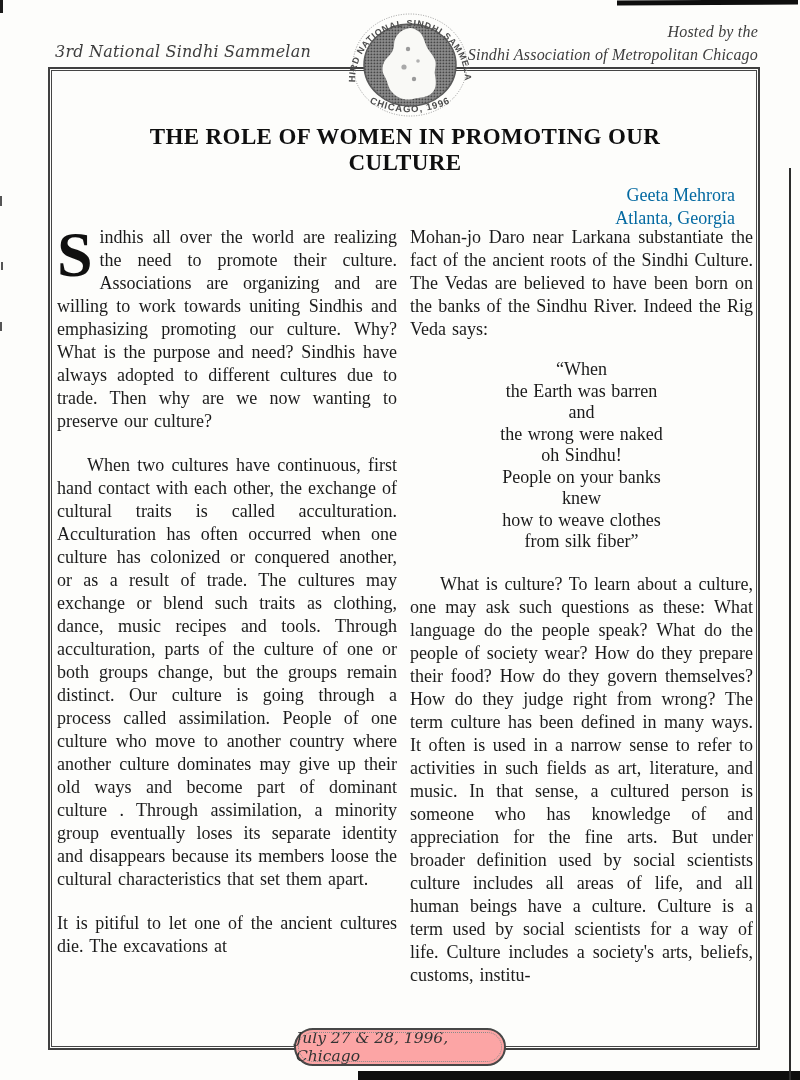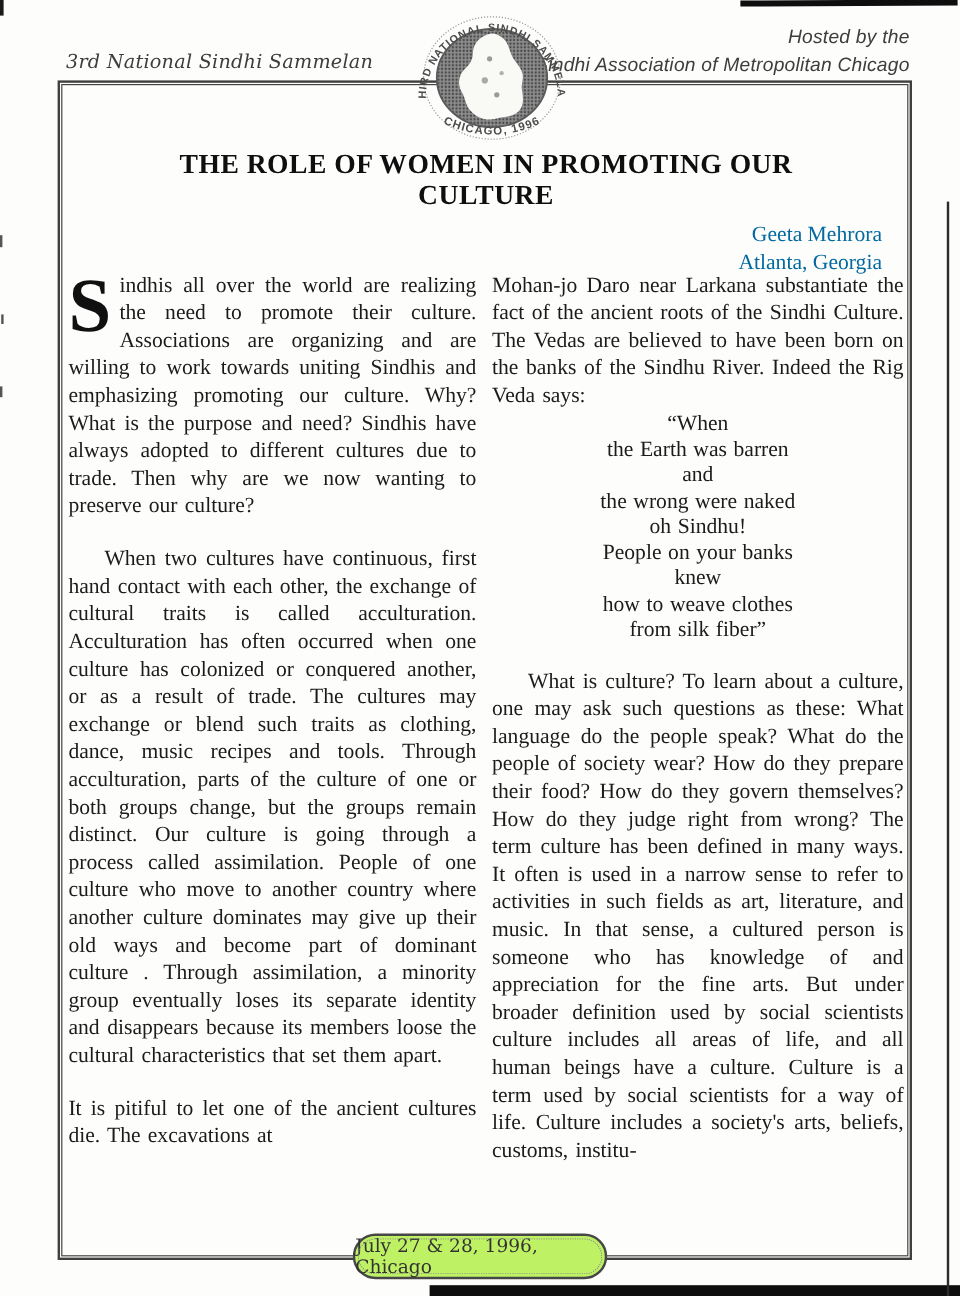--- a/index.html
+++ b/index.html
@@ -17,21 +17,21 @@
   .scan-tick-topleft{position:absolute;left:0;top:0;width:3px;height:13px;background:#1a1a1a;}
   .scan-speck{position:absolute;background:#555;}
 
   
   .header-left{
     position:absolute;left:55px;top:42px;font-style:italic;font-size:16px;color:#3d3d3d;
     font-family:"DejaVu Serif", serif;letter-spacing:0.2px;
   }
   .header-right{
     position:absolute;right:42px;top:20px;text-align:right;font-style:italic;font-size:16px;
-    color:#3d3d3d;line-height:1.45;font-family:Liberation Sans, sans-serif;letter-spacing:0.2px;
+    color:#3d3d3d;line-height:1.45;font-family:Liberation Serif, serif;letter-spacing:0.2px;
   }
 
   
   .seal{position:absolute;left:328px;top:5px;width:164px;height:115px;z-index:3;}
 
   
   .frame{
     position:absolute;left:48px;top:67px;width:712px;height:983px;box-sizing:border-box;
     border:2px solid #404040;z-index:1;
   }
@@ -54,28 +54,28 @@
   }
   .col-left{width:340px;}
   .col-right{width:343px;}
   .para{margin:0;}
   .para + .para{margin-top:21px;}
   .indent{text-indent:30px;}
   .dropcap{
     float:left;font-size:64px;line-height:52px;font-weight:bold;
     padding:3px 7px 0 0;color:#101010;
   }
-  .poem{margin:1px 0 20px 0;text-align:center;line-height:21.5px;word-spacing:1px;}
+  .poem{margin:18px 0 20px 0;text-align:center;line-height:21.5px;word-spacing:1px;}
 
   
   .footer-badge{
     position:absolute;left:50%;top:1028px;transform:translateX(-50%);
     width:212px;height:38px;box-sizing:border-box;border:2px solid #474747;border-radius:20px;
-    background:#bef264;display:flex;align-items:center;justify-content:center;z-index:4;
-    font-size:15.5px;color:#333;font-family:"DejaVu Serif", serif;
+    background:#fca5a5;display:flex;align-items:center;justify-content:center;z-index:4;
+    font-style:italic;font-size:15.5px;color:#333;font-family:"DejaVu Serif", serif;
   }
   .footer-badge::before{content:"";position:absolute;inset:2px;border:1px dotted #8a8a8a;border-radius:16px;}
 </style>
 </head>
 <body>
 
 <div class="paper">
 
   <div class="scan-bar-top"></div>
   <div class="scan-bar-bottom"></div>

